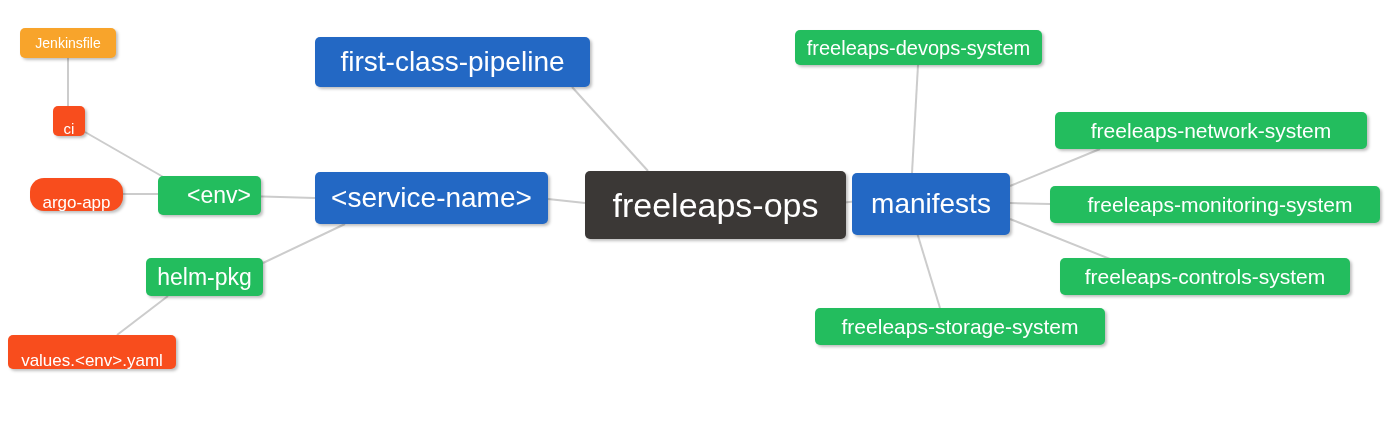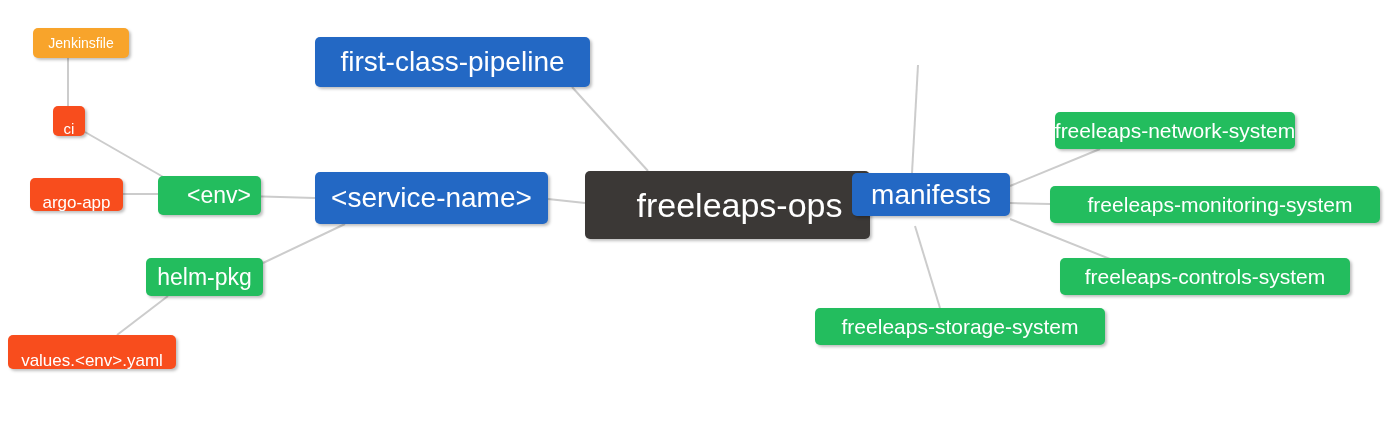--- a/index.html
+++ b/index.html
@@ -19,35 +19,35 @@
     border-radius:5px;
     box-shadow:2px 2px 3px rgba(0,0,0,0.25);
     white-space:nowrap;
     cursor:pointer;
     line-height:1;
   }
   
   .blue{background:#2368c4;}
   .green{background:#23bd5e;}
   .red{background:#f84d1d;align-items:flex-end;}
-  .amber{background:#f8a42b;margin-left:13px;}
+  .amber{background:#f8a42b;}
   .dark{background:#3b3836;}
 
   .n-jenkinsfile{left:20px;top:28px;width:96px;height:30px;font-size:14px;}
   .n-ci{left:53px;top:106px;width:32px;height:30px;font-size:15px;}
-  .n-argo-app{left:30px;top:178px;width:93px;height:33px;font-size:17px;}
+  .n-argo-app{left:30px;top:178px;width:93px;height:33px;font-size:17px;border-radius:14px;}
   .n-env{left:158px;top:176px;width:84px;height:39px;font-size:23px;padding-left:19px;}
   .n-helm-pkg{left:146px;top:258px;width:117px;height:38px;font-size:23px;}
   .n-values{left:8px;top:335px;width:168px;height:34px;font-size:17px;}
   .n-fcp{left:315px;top:37px;width:275px;height:50px;font-size:28px;}
   .n-service{left:315px;top:172px;width:233px;height:52px;font-size:28px;}
-  .n-root{left:585px;top:171px;width:261px;height:68px;font-size:34px;padding-left:24px;}
-  .n-manifests{left:852px;top:173px;width:158px;height:43px;font-size:28px;}
+  .n-root{left:585px;top:171px;width:261px;height:68px;font-size:34px;}
+  .n-manifests{left:852px;top:173px;width:158px;height:62px;font-size:28px;}
   .n-devops{left:795px;top:30px;width:247px;height:35px;font-size:20px;}
-  .n-network{left:1055px;top:112px;width:240px;height:37px;font-size:21px;}
+  .n-network{left:1055px;top:112px;width:312px;height:37px;font-size:21px;}
   .n-monitoring{left:1050px;top:186px;width:320px;height:37px;font-size:21px;}
   .n-controls{left:1060px;top:258px;width:290px;height:37px;font-size:21px;}
   .n-storage{left:815px;top:308px;width:290px;height:37px;font-size:21px;}
 </style>
 </head>
 <body>
 
 <div id="canvas">
 
   <svg id="edges" viewBox="0 0 1390 421" xmlns="http://www.w3.org/2000/svg">
@@ -100,20 +100,23 @@
   </div>
 
   <div class="node dark n-root" data-bg="dark" style="background: rgb(59, 56, 54);">
     <span>freeleaps-ops</span>
   </div>
 
   <div class="node blue n-manifests" data-bg="blue" style="background: rgb(35, 104, 196);">
     <span>manifests</span>
   </div>
 
+  <div class="node green n-devops" data-bg="green" style="background: rgb(35, 189, 94);">
+    <span>freeleaps-devops-system</span>
+  </div>
 
   <div class="node green n-network" data-bg="green" style="background: rgb(35, 189, 94);">
     <span>freeleaps-network-system</span>
   </div>
 
   <div class="node green n-monitoring" data-bg="green" style="background: rgb(35, 189, 94); padding-left: 10px;">
     <span>freeleaps-monitoring-system</span>
   </div>
 
   <div class="node green n-controls" data-bg="green" style="background: rgb(35, 189, 94);">

